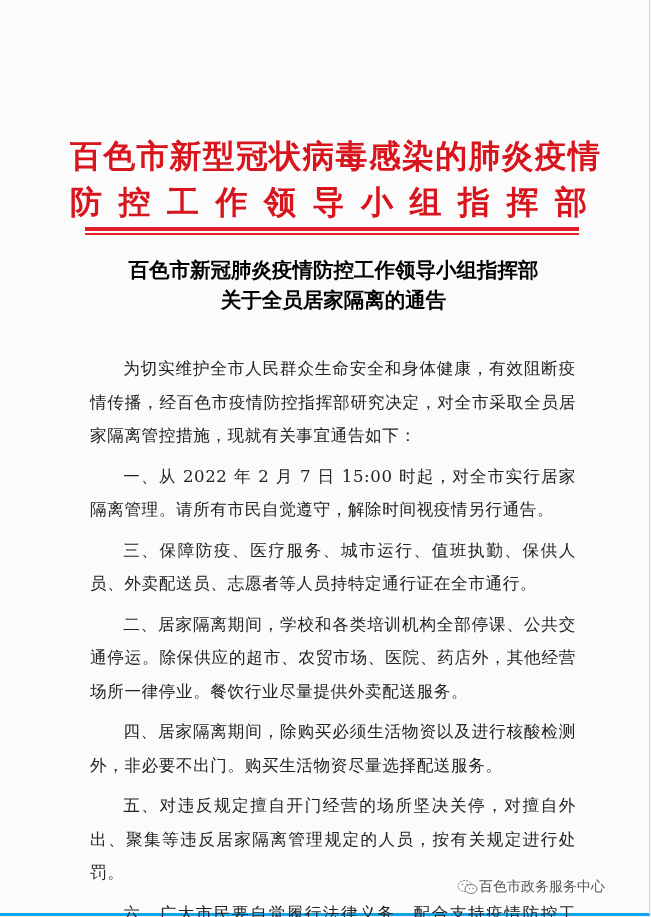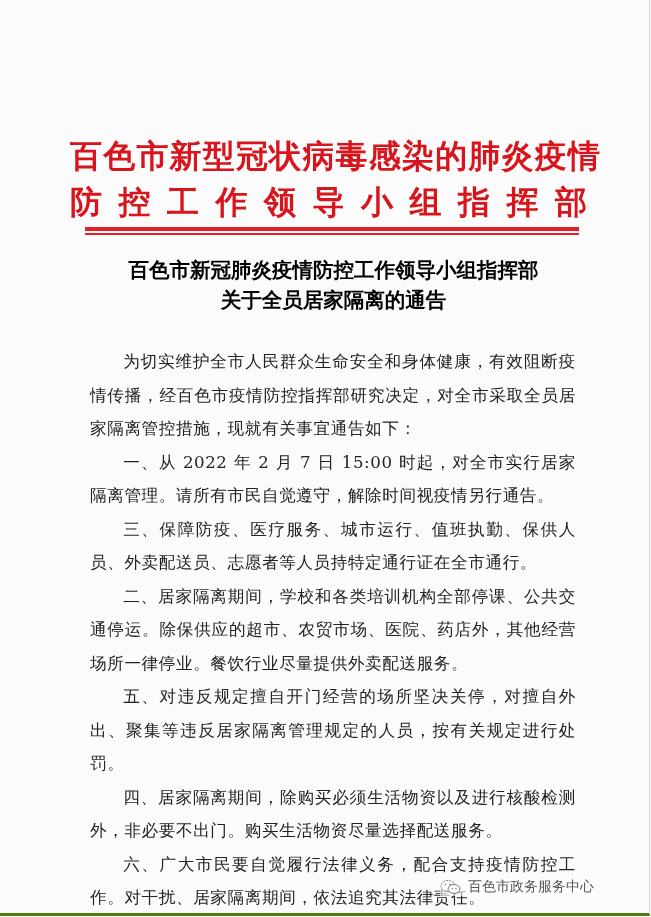--- a/index.html
+++ b/index.html
@@ -6,21 +6,21 @@
   body {
     width: 651px; height: 917px; overflow: hidden;
     background: #f4f4f4;
     font-family: "DejaVu Serif", "Liberation Serif", serif;
     position: relative;
   }
   .page {
     position: absolute; left: 0; top: 0; width: 649px; height: 913px;
     background: #fbfbfb;
     border-right: 1px solid #d8d8d8;
-    border-bottom: 3px solid #4d7c0f;
+    border-bottom: 3px solid #0ea5e9;
   }
   .red-title {
     position: absolute; left: 70px; width: 510px;
     color: #d8141c; font-weight: bold; font-size: 32px;
     white-space: nowrap; line-height: 1;
     font-family: "DejaVu Serif", serif;
   }
   .red-title.l1 { top: 140px; letter-spacing: 1.2px; }
   .red-title.l2 { top: 186px; letter-spacing: 16.5px; text-align: right; }
   .rule-thick {
@@ -36,24 +36,24 @@
     font-weight: bold; font-size: 20.5px; color: #000000;
     line-height: 1; white-space: nowrap;
   }
   .doc-title.t1 { top: 260px; }
   .doc-title.t2 { top: 290px; }
   .body {
     position: absolute; left: 90px; top: 345px; width: 486px;
     font-size: 16.6px; color: #222; line-height: 33.5px;
     text-align: justify;
   }
-  .body p { margin: 0 0 0 0; text-indent: 2em; letter-spacing: 0.6px; }
+  .body p { margin: 7px 0 0 0; text-indent: 2em; letter-spacing: 0.6px; }
   .watermark {
-    position: absolute; left: 440px; top: 878px;
-    display: flex; align-items: center; gap: 6px;
+    position: absolute; left: 457px; top: 878px;
+    display: flex; align-items: center; 
     color: #555; font-family: Liberation Sans, sans-serif; font-size: 14px;
     background: rgba(255,255,255,0.6);
   }
   .wm-icon { width: 22px; height: 16px; }
 </style>
 </head>
 <body>
 
 <div class="page">
   <div class="red-title l1">百色市新型冠状病毒感染的肺炎疫情</div>
@@ -62,22 +62,22 @@
   <div class="rule-thin"></div>
 
   <div class="doc-title t1">百色市新冠肺炎疫情防控工作领导小组指挥部</div>
   <div class="doc-title t2">关于全员居家隔离的通告</div>
 
   <div class="body">
     <p>为切实维护全市人民群众生命安全和身体健康，有效阻断疫情传播，经百色市疫情防控指挥部研究决定，对全市采取全员居家隔离管控措施，现就有关事宜通告如下：</p>
     <p>一、从 2022 年 2 月 7 日 15:00 时起，对全市实行居家隔离管理。请所有市民自觉遵守，解除时间视疫情另行通告。</p>
     <p>三、保障防疫、医疗服务、城市运行、值班执勤、保供人员、外卖配送员、志愿者等人员持特定通行证在全市通行。</p>
     <p>二、居家隔离期间，学校和各类培训机构全部停课、公共交通停运。除保供应的超市、农贸市场、医院、药店外，其他经营场所一律停业。餐饮行业尽量提供外卖配送服务。</p>
+    <p>四、居家隔离期间，除购买必须生活物资以及进行核酸检测外，非必要不出门。购买生活物资尽量选择配送服务。</p>
     <p>五、对违反规定擅自开门经营的场所坚决关停，对擅自外出、聚集等违反居家隔离管理规定的人员，按有关规定进行处罚。</p>
-    <p>四、居家隔离期间，除购买必须生活物资以及进行核酸检测外，非必要不出门。购买生活物资尽量选择配送服务。</p>
     <p>六、广大市民要自觉履行法律义务，配合支持疫情防控工作。对干扰、居家隔离期间，依法追究其法律责任。</p>
   </div>
 
   <div class="watermark">
     <svg class="wm-icon" viewBox="0 0 22 16">
       <ellipse cx="8" cy="7" rx="7" ry="5.5" fill="none" stroke="#777" stroke-width="1" stroke-dasharray="2 1"></ellipse>
       <ellipse cx="14" cy="10" rx="6" ry="4.5" fill="#fff" stroke="#777" stroke-width="1"></ellipse>
       <circle cx="5.5" cy="5.5" r="0.8" fill="#777"></circle>
       <circle cx="10" cy="5.5" r="0.8" fill="#777"></circle>
       <circle cx="12.5" cy="9.5" r="0.7" fill="#777"></circle>

